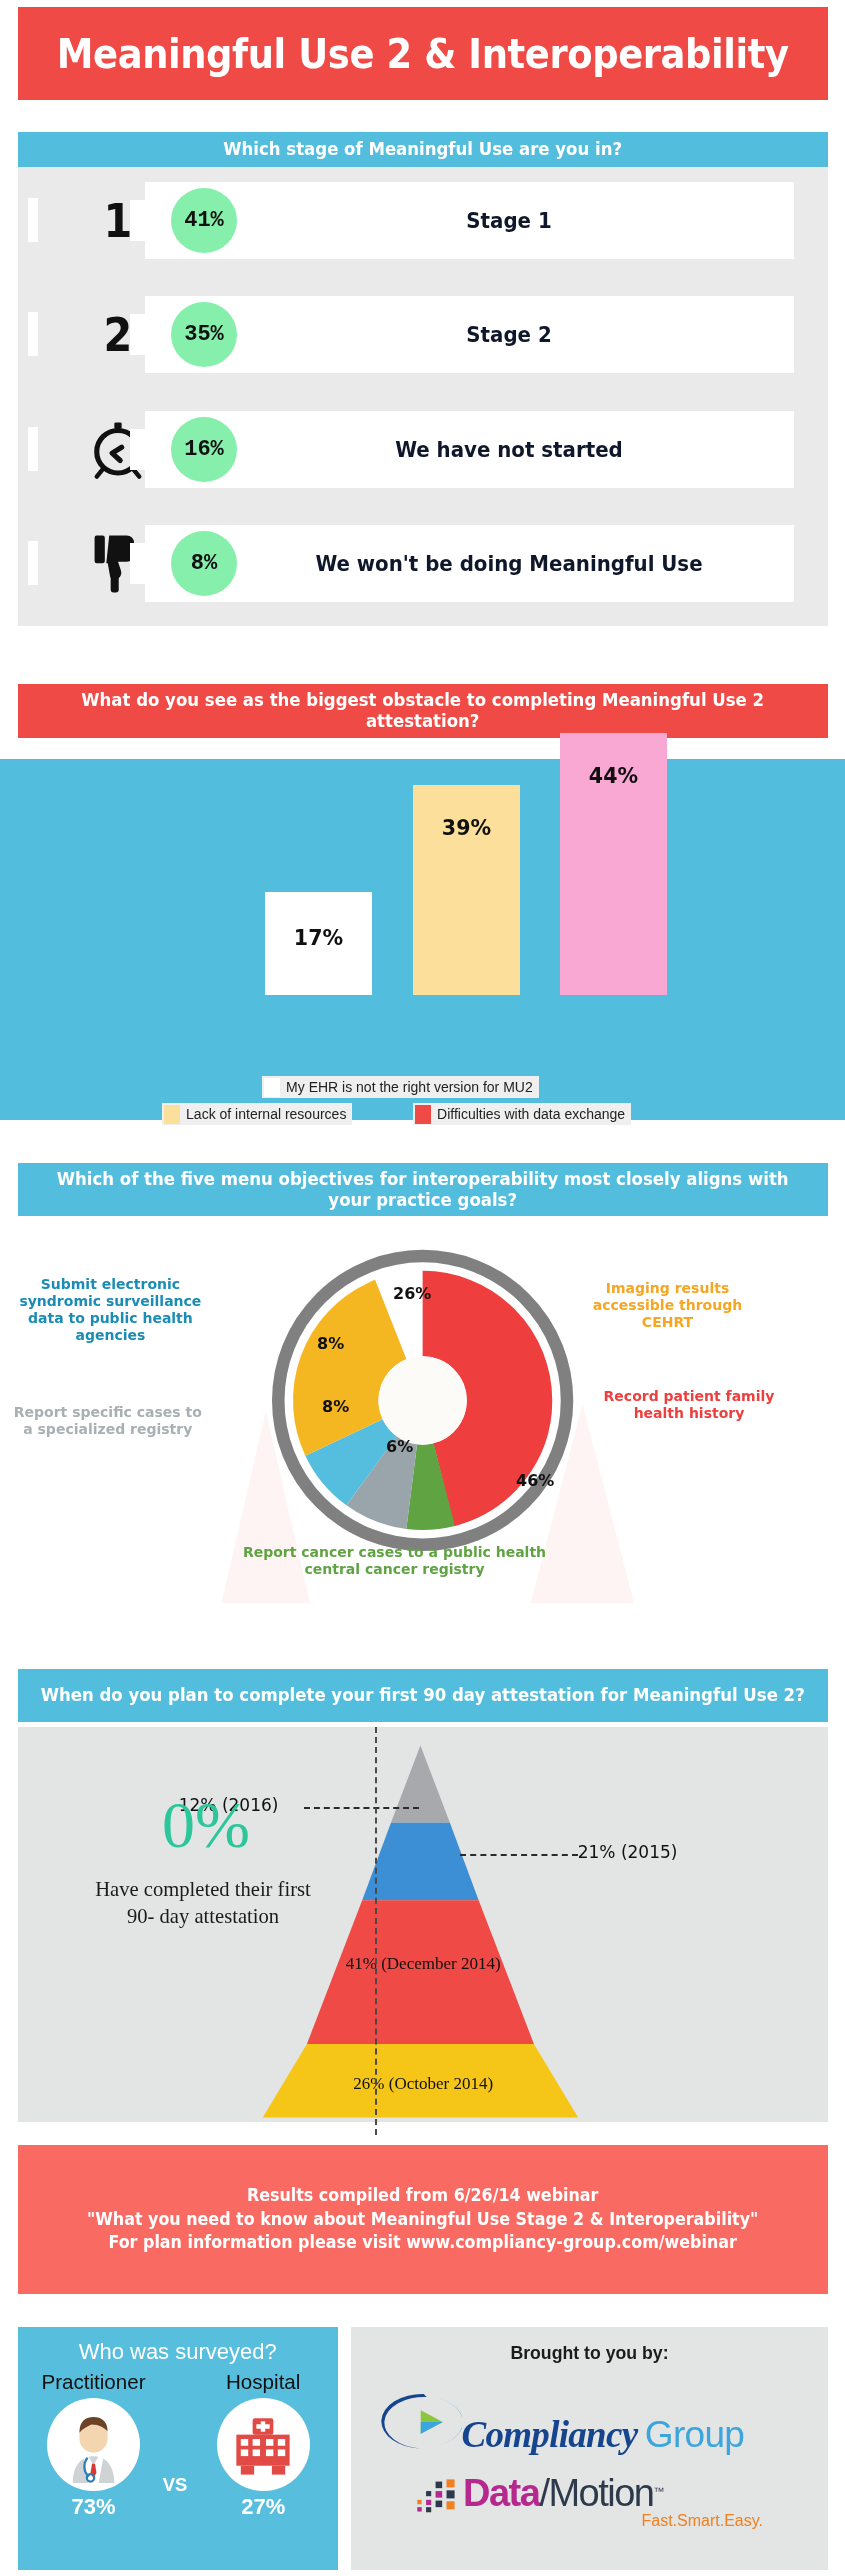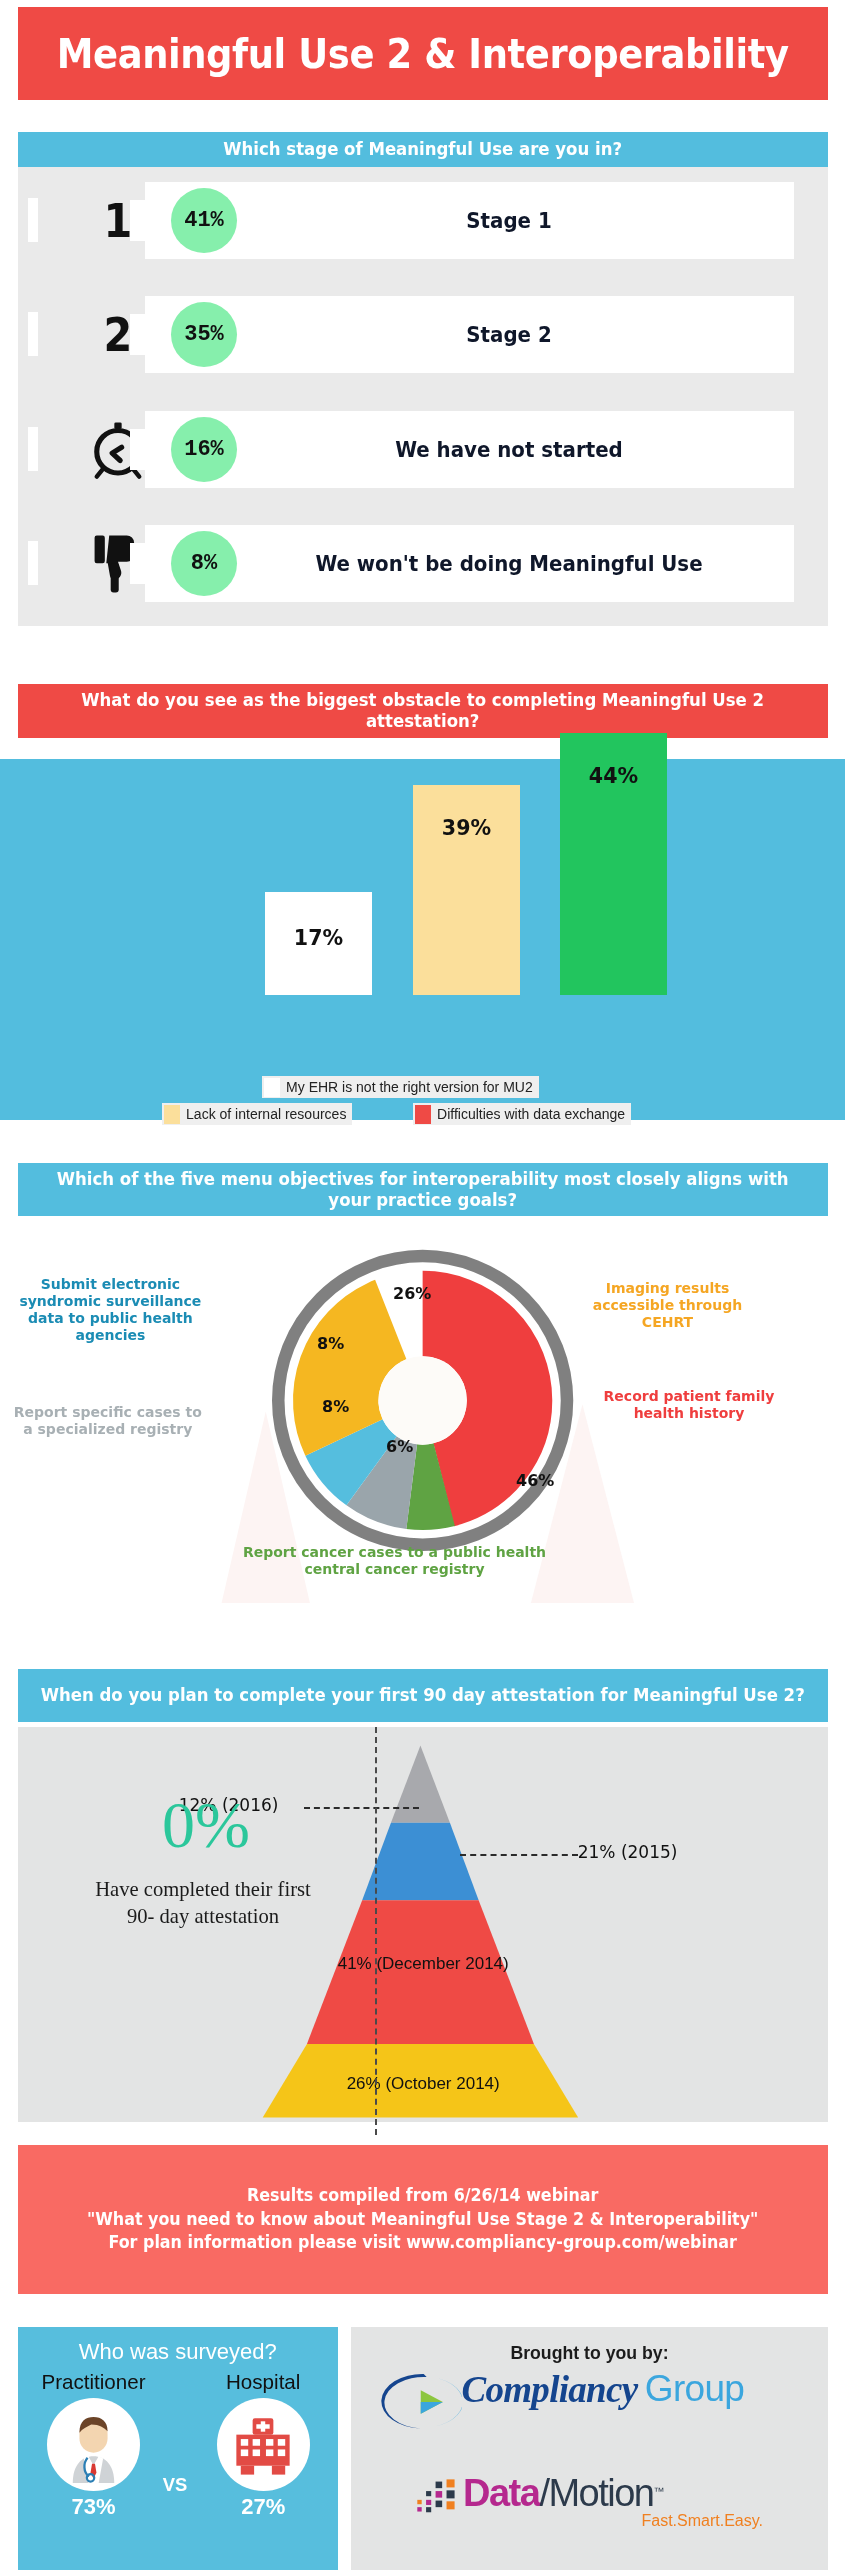--- a/index.html
+++ b/index.html
@@ -106,21 +106,21 @@
   .zero-sub{
     position:absolute; left:29.5px; top:1876px; width:347px; text-align:center;
     color:#1b1b1b; font-size:20.6px; font-family:"Liberation Serif", serif; line-height:1.32;
   }
   .pyr-callout{
     position:absolute; font-size:17px; color:#111; white-space:nowrap;
     font-family:"DejaVu Sans","Liberation Sans", sans-serif;
   }
   .pyr-band-label{
     position:absolute; font-size:17px; color:#111; white-space:nowrap; text-align:center;
-    font-family:Liberation Sans, sans-serif;
+    font-family:Liberation Serif, serif;
   }
   .lead{ position:absolute; border-top:2.2px dashed #2b2b2b; height:0; }
 
   
   .credit-band{
     position:absolute; left:17.7px; top:2145px; width:810px; height:149px; background:#F96A63;
     display:flex; align-items:center; justify-content:center;
   }
   .credit-text{
     color:#fff; text-align:center; font-size:17.7px; font-weight:bold; line-height:1.35;
@@ -142,21 +142,21 @@
   }
   .vs-text{
     position:absolute; left:145px; top:147px; width:32px; text-align:left; color:#fff;
     font-size:18.4px; font-weight:bold; font-family:"Liberation Sans", sans-serif;
   }
   .sponsor-panel{ position:absolute; left:351px; top:2327px; width:477px; height:243px; background:#E3E4E4; }
   .sponsor-title{
     position:absolute; left:0; top:16px; width:100%; text-align:center; color:#1b1b1b;
     font-size:17.7px; font-weight:bold; font-family:"Liberation Sans", sans-serif;
   }
-  .cg-wrap{ position:absolute; left:29.5px; top:41px; width:420px; height:71px; display:flex; align-items:flex-start; }
+  .cg-wrap{ position:absolute; left:29.5px; top:58px; width:420px; height:71px; display:flex; align-items:flex-end; }
   .cg-name{ font-size:37px; font-family:"Liberation Serif", serif; font-style:italic; font-weight:bold; color:#15458E; letter-spacing:-0.7px;}
   .cg-name2{ font-size:37px; font-family:"Liberation Sans", sans-serif; color:#3BA6DE; margin-left:7.4px; letter-spacing:-0.7px;}
   .dm-wrap{ position:absolute; left:63px; top:145px; width:383px; }
   .dm-row{ display:flex; align-items:center; }
   .dm-data{ font-size:38px; font-weight:bold; color:#B5288E; font-family:"Liberation Sans", sans-serif; letter-spacing:-1.5px;}
   .dm-motion{ font-size:38px; color:#2C3A4B; font-family:"Liberation Sans", sans-serif; letter-spacing:-1.5px;}
   .dm-tag{ text-align:right; font-size:16px; color:#F08020; font-family:"Liberation Sans", sans-serif; margin-top:-2.9px; padding-right:34px;}
   .dm-tm{ font-size:11px; color:#2C3A4B; align-self:flex-start; margin-top:13.3px;}
 </style>
 </head>
@@ -234,21 +234,21 @@
 <div class="bar-panel">
 
   <div class="bar" style="left:265px; height:103px; background:#FFFFFF;">
     <div class="val" style="top:34px;">17%</div>
   </div>
 
   <div class="bar" style="left:413px; height:210px; background:#FBDF9B;">
     <div class="val" style="top:31px;">39%</div>
   </div>
 
-  <div class="bar" style="left:560px; height:262px; background:#22c55e;">
+  <div class="bar" style="left:560px; height:262px; background:#f9a8d4;">
     <div class="val" style="top:31px;">44%</div>
   </div>
 
   <div class="legend" style="left:262px; top:317px;">
     <span class="sw" style="background:#FFFFFF;"></span>
     <span class="lt">My EHR is not the right version for MU2</span>
   </div>
 
   <div class="legend" style="left:162px; top:344px;">
     <span class="sw" style="background:#FBDF9B;"></span>

